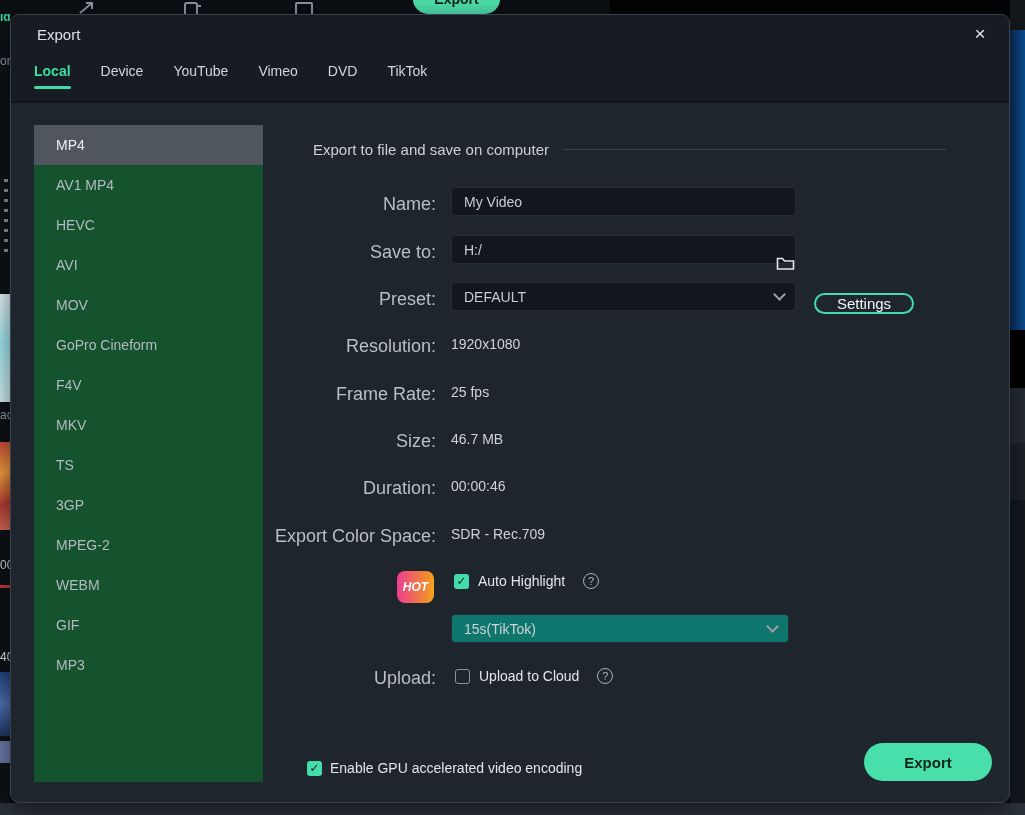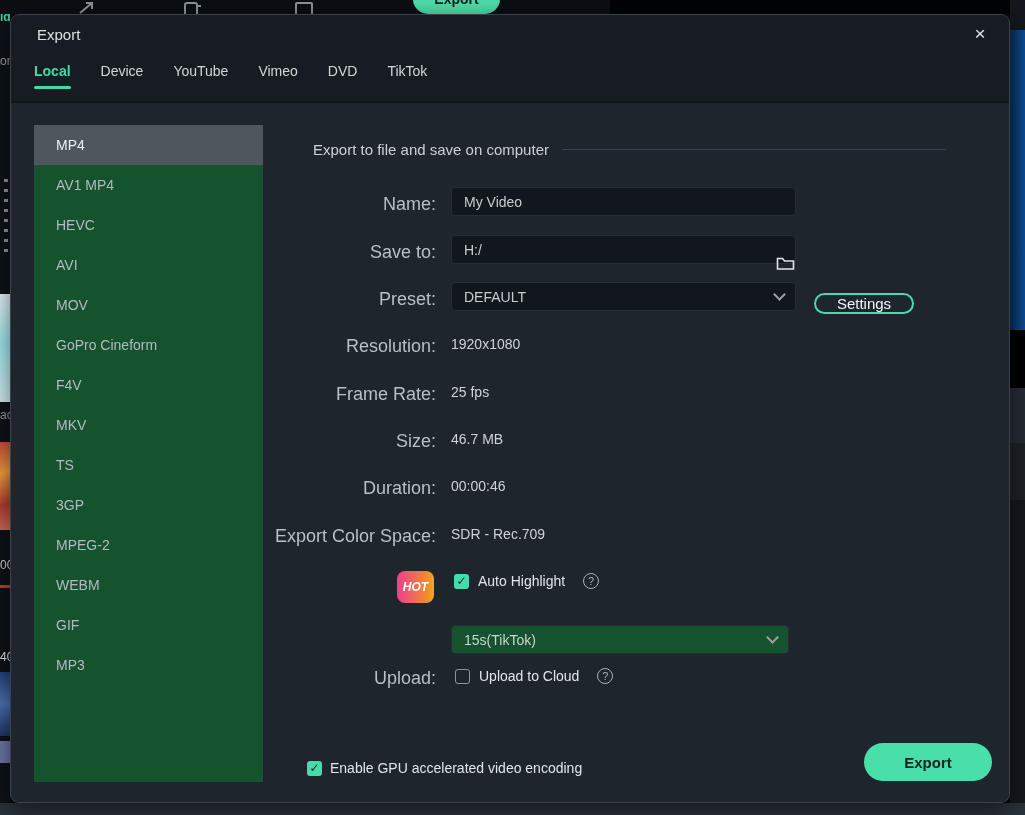--- a/index.html
+++ b/index.html
@@ -66,23 +66,23 @@
     color:#fff; font-weight:bold; font-style:italic; font-size:12px;
     display:flex; align-items:center; justify-content:center; }
   .checkbox { width:15px; height:15px; border-radius:3px; display:inline-flex;
     align-items:center; justify-content:center; cursor:pointer; }
   .checkbox.checked { background:#45dcab; color:#10221c; font-size:12px; font-weight:bold; }
   .checkbox.unchecked { background:transparent; border:1.5px solid #8d959c; }
   .check-label { font-size:14px; color:#e2e5e8; }
   .q-icon { width:16px; height:16px; border:1.5px solid #aab0b7; border-radius:50%; color:#aab0b7;
     font-size:11px; display:inline-flex; align-items:center; justify-content:center; cursor:pointer; }
   .ah-row { position:absolute; left:443px; top:558px; display:flex; align-items:center; gap:9px; }
-  .dd-select { position:absolute; left:440px; top:599px; width:338px; height:29px; background:#14532d;
+  .dd-select { position:absolute; left:440px; top:599px; width:338px; height:29px; background:#0f766e;
     border:1px solid #262d34; border-radius:4px; color:#cdd2d6; font-size:14px;
-    display:flex; align-items:center; padding:0 12px; cursor:pointer;margin-top:11px; }
+    display:flex; align-items:center; padding:0 12px; cursor:pointer; }
   .upload-row { position:absolute; left:444px; top:653px; display:flex; align-items:center; gap:9px; }
 
   .gpu-row { position:absolute; left:296px; top:745px; display:flex; align-items:center; gap:8px; }
   .export-btn { position:absolute; left:853px; top:728px; width:128px; height:38px; border:none;
     border-radius:19px; background:#49dfab; color:#12251e; font-weight:bold; font-size:15px;
     cursor:pointer; font-family:inherit; }
 </style>
 </head>
 <body>
 

